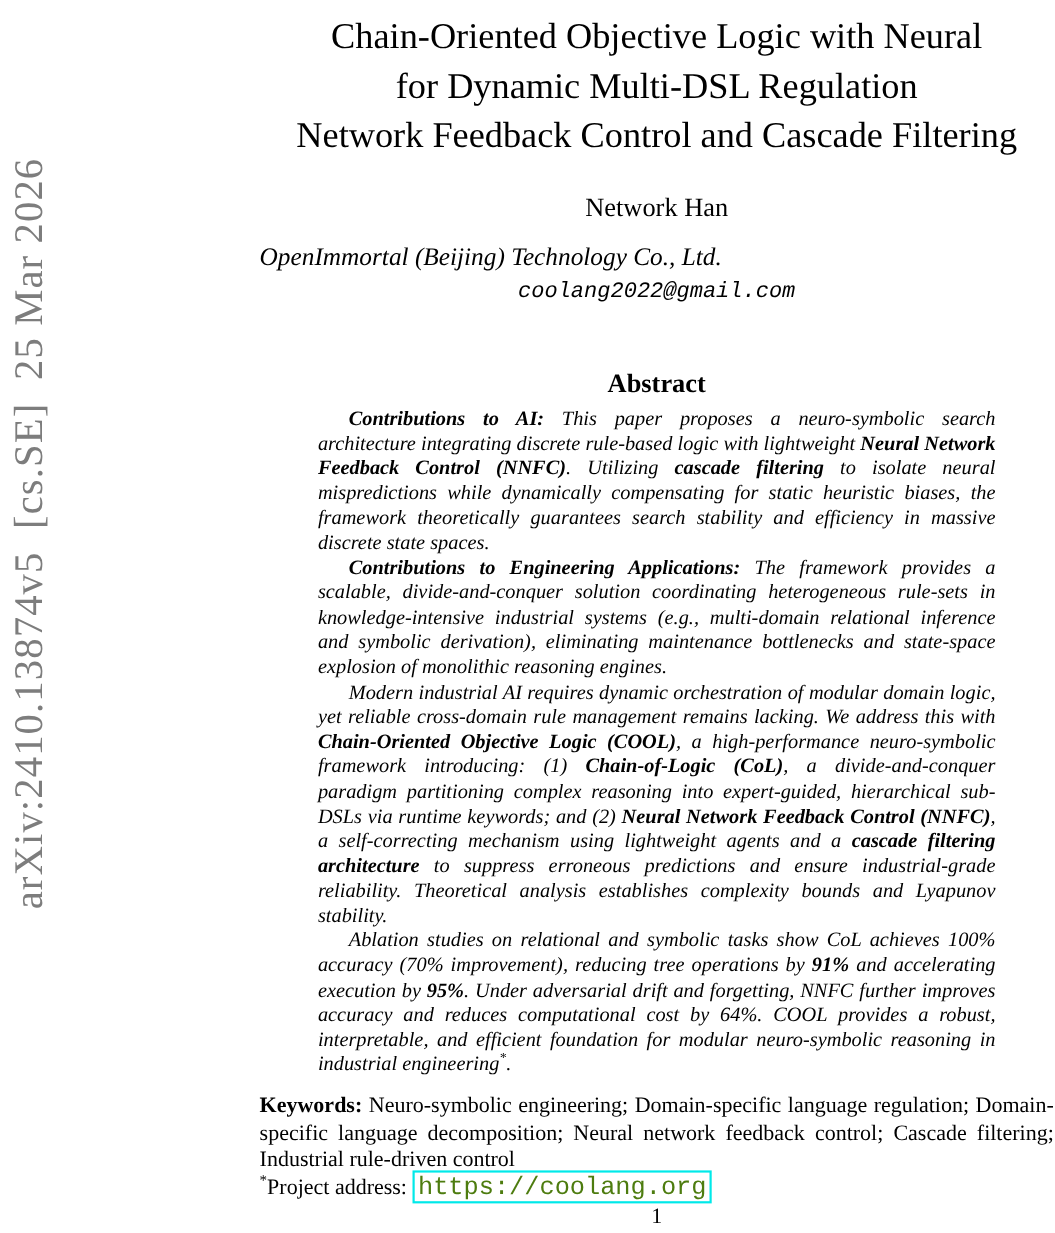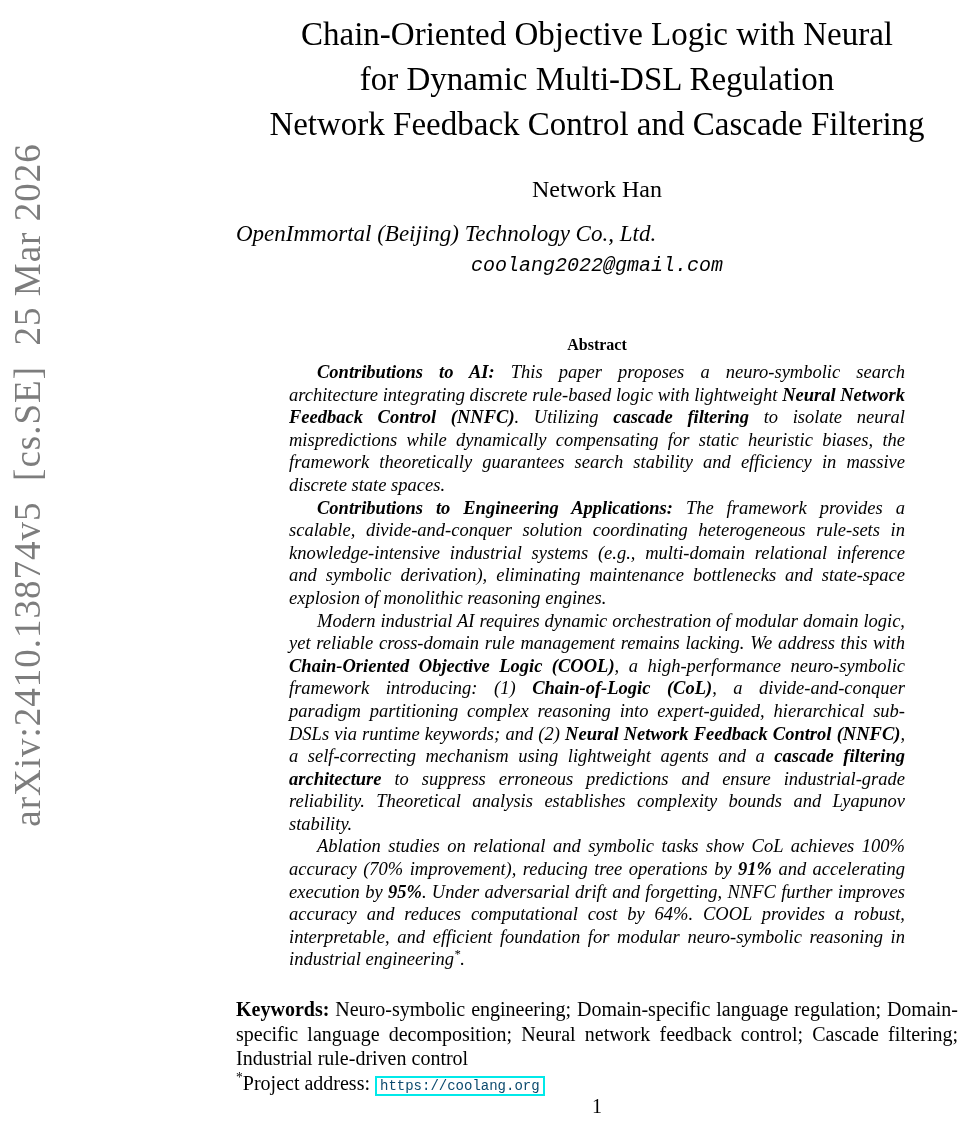--- a/index.html
+++ b/index.html
@@ -24,43 +24,43 @@
   .content {
     position: absolute;
     left: 236px; top: 12px;
     width: 722px;
   }
   .title { font-size: 33px; line-height: 45px; text-align: center; font-weight: normal; }
   .title .tline { white-space: nowrap; }
   .author { text-align: center; font-size: 24px; margin-top: 29px; }
   .affiliation { text-align: left; font-style: italic; font-size: 23px; margin-top: 18px; }
   .email { text-align: center; font-family: "Liberation Mono", monospace; font-style: italic; font-size: 20px; margin-top: 7px; }
-  .abstract-heading { text-align: center; font-weight: bold; font-size: 16px; margin-top: 59px; }
+  .abstract-heading { text-align: center; font-weight: bold; font-size: 24px; margin-top: 59px; }
   .abstract-body {
     margin: 7px auto 0;
     width: 616px;
     text-align: justify;
     font-size: 18.5px;
     line-height: 22.6px;
   }
   .abstract-body p { text-indent: 28px; font-style: italic; }
   .keywords, .footnote {
     text-align: justify;
     font-size: 20px;
     line-height: 24.5px;
   }
-  .keywords { margin-top: 26px; }
+  .keywords { margin-top: 13px; }
   sup { font-size: 68%; line-height: 0; }
   .url-box {
     font-family: "Liberation Mono", monospace;
-    font-size: 14px;
+    font-size: 23px;
     border: 2px solid #00e9e9;
     padding: 0 3px;
     text-decoration: none;
-    color: #0c4a6e;
+    color: #4d7c0f;
     white-space: nowrap;
   }
   .page-number {
     position: absolute;
     left: 236px; top: 1095px;
     width: 722px;
     text-align: center;
     font-size: 20px;
   }
   b, .seg-b { font-weight: bold; }

